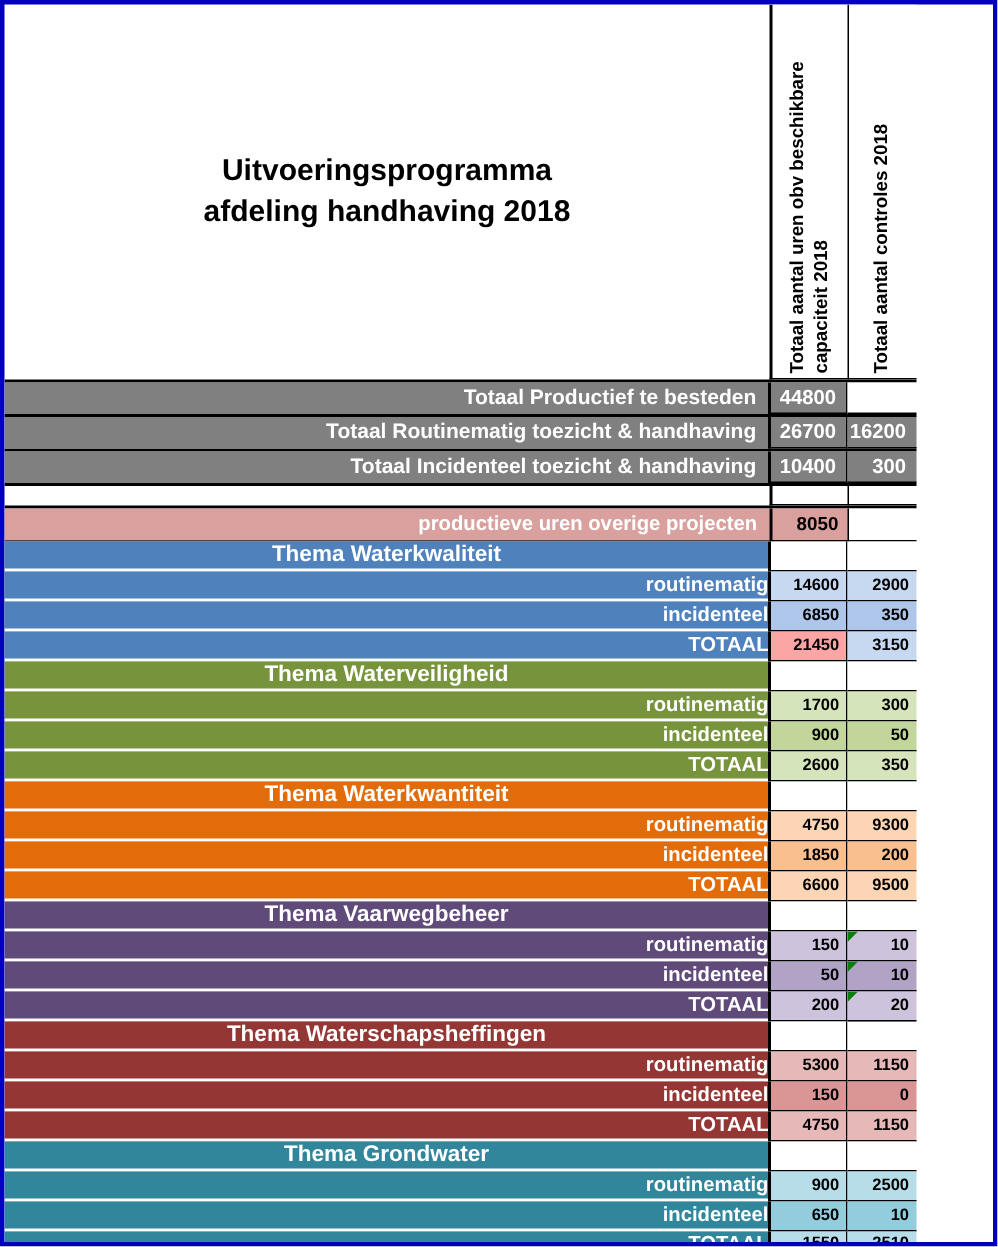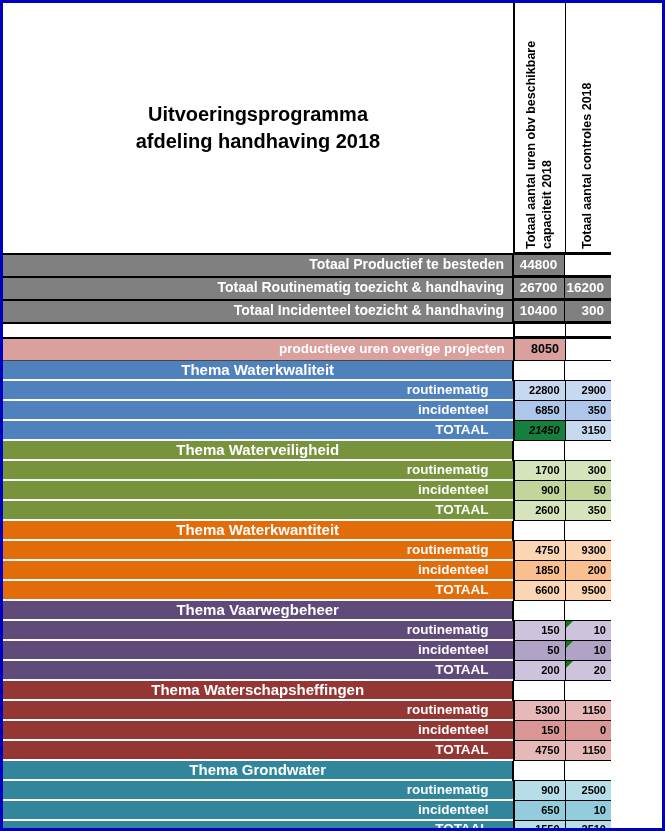--- a/index.html
+++ b/index.html
@@ -35,21 +35,21 @@
 
   
   .prow{height:22px;border-top:2px solid #000;}
   .prow .lc{color:#fff;font-weight:bold;font-size:13.5px;line-height:19px;text-align:right;padding-right:8px;border-bottom:1px solid #474747;}
   .prow .v1{color:#000;font-weight:bold;font-size:12.5px;line-height:20px;text-align:right;padding-right:6px;}
 
   
   .trow{height:20px;}
   .trow .lc{border-bottom:2px solid #fff;color:#fff;font-weight:bold;}
   .trow.thead .lc{font-size:15px;line-height:18px;text-align:center;}
-  .trow.tdata .lc{font-size:13.5px;line-height:18px;text-align:right;padding-right:24px;}
+  .trow.tdata .lc{font-size:13.5px;line-height:18px;text-align:right;padding-right:0;}
   .trow .v1,.trow .v2{color:#000;font-weight:bold;font-size:11px;line-height:19px;text-align:right;padding-right:5px;}
   .trow.last{height:17px;}
   .trow.last .lc{line-height:15px;border-bottom:none;}
   .trow.last .v1,.trow.last .v2{line-height:16px;border-bottom:none;}
 
   .rel{position:relative;}
   .tri{position:absolute;top:0;left:0;width:0;height:0;
     border-top:7px solid #0b7d0b;border-right:7px solid transparent;}
 </style>
 </head>
@@ -98,31 +98,31 @@
     <div class="cell v2"></div>
   </div>
 
   <div class="row trow thead">
     <div class="cell lc" style="background: rgb(79, 129, 189);">Thema Waterkwaliteit</div>
     <div class="cell v1"></div>
     <div class="cell v2"></div>
   </div>
   <div class="row trow tdata">
     <div class="cell lc" style="background: rgb(79, 129, 189);">routinematig</div>
-    <div class="cell v1" style="background: rgb(199, 217, 240);">22800</div>
+    <div class="cell v1" style="background: rgb(199, 217, 240);">14600</div>
     <div class="cell v2" style="background: rgb(199, 217, 240);">2900</div>
   </div>
   <div class="row trow tdata">
     <div class="cell lc" style="background: rgb(79, 129, 189);">incidenteel</div>
     <div class="cell v1" style="background: rgb(173, 198, 233);">6850</div>
     <div class="cell v2" style="background: rgb(173, 198, 233);">350</div>
   </div>
   <div class="row trow tdata">
     <div class="cell lc" style="background: rgb(79, 129, 189);">TOTAAL</div>
-    <div class="cell v1" style="background: #15803d; font-style: italic;">21450</div>
+    <div class="cell v1" style="background: #fca5a5;">21450</div>
     <div class="cell v2" style="background: rgb(199, 217, 240);">3150</div>
   </div>
 
   <div class="row trow thead">
     <div class="cell lc" style="background: rgb(119, 147, 60);">Thema Waterveiligheid</div>
     <div class="cell v1"></div>
     <div class="cell v2"></div>
   </div>
   <div class="row trow tdata">
     <div class="cell lc" style="background: rgb(119, 147, 60);">routinematig</div>

